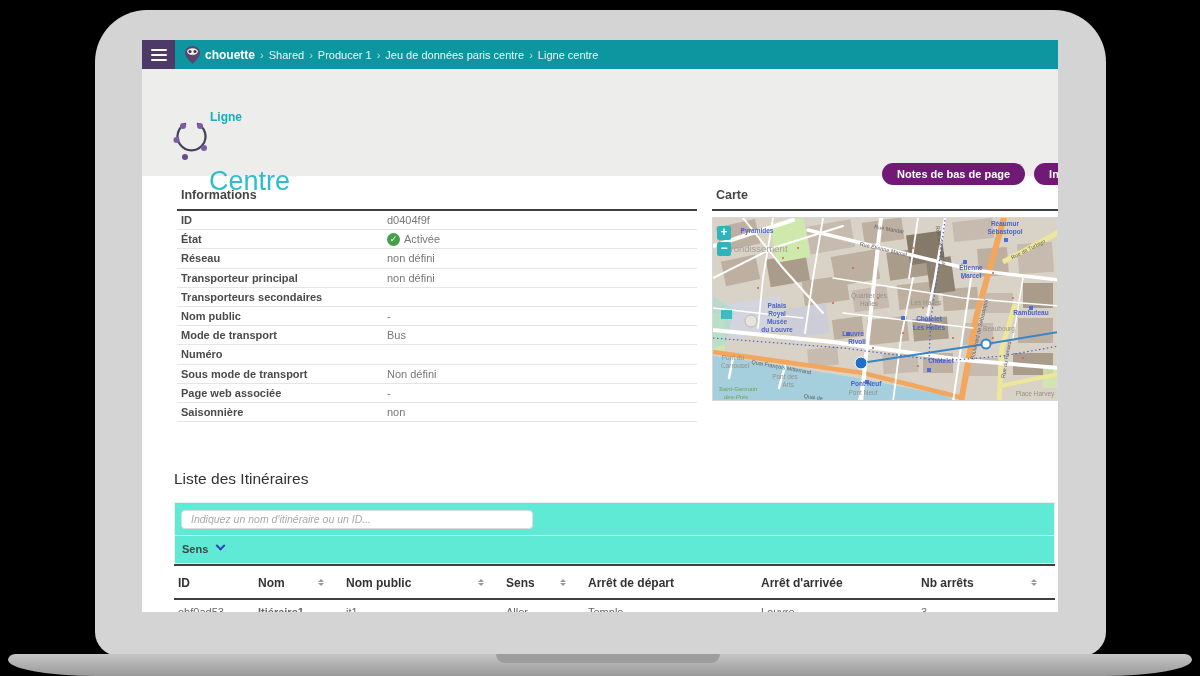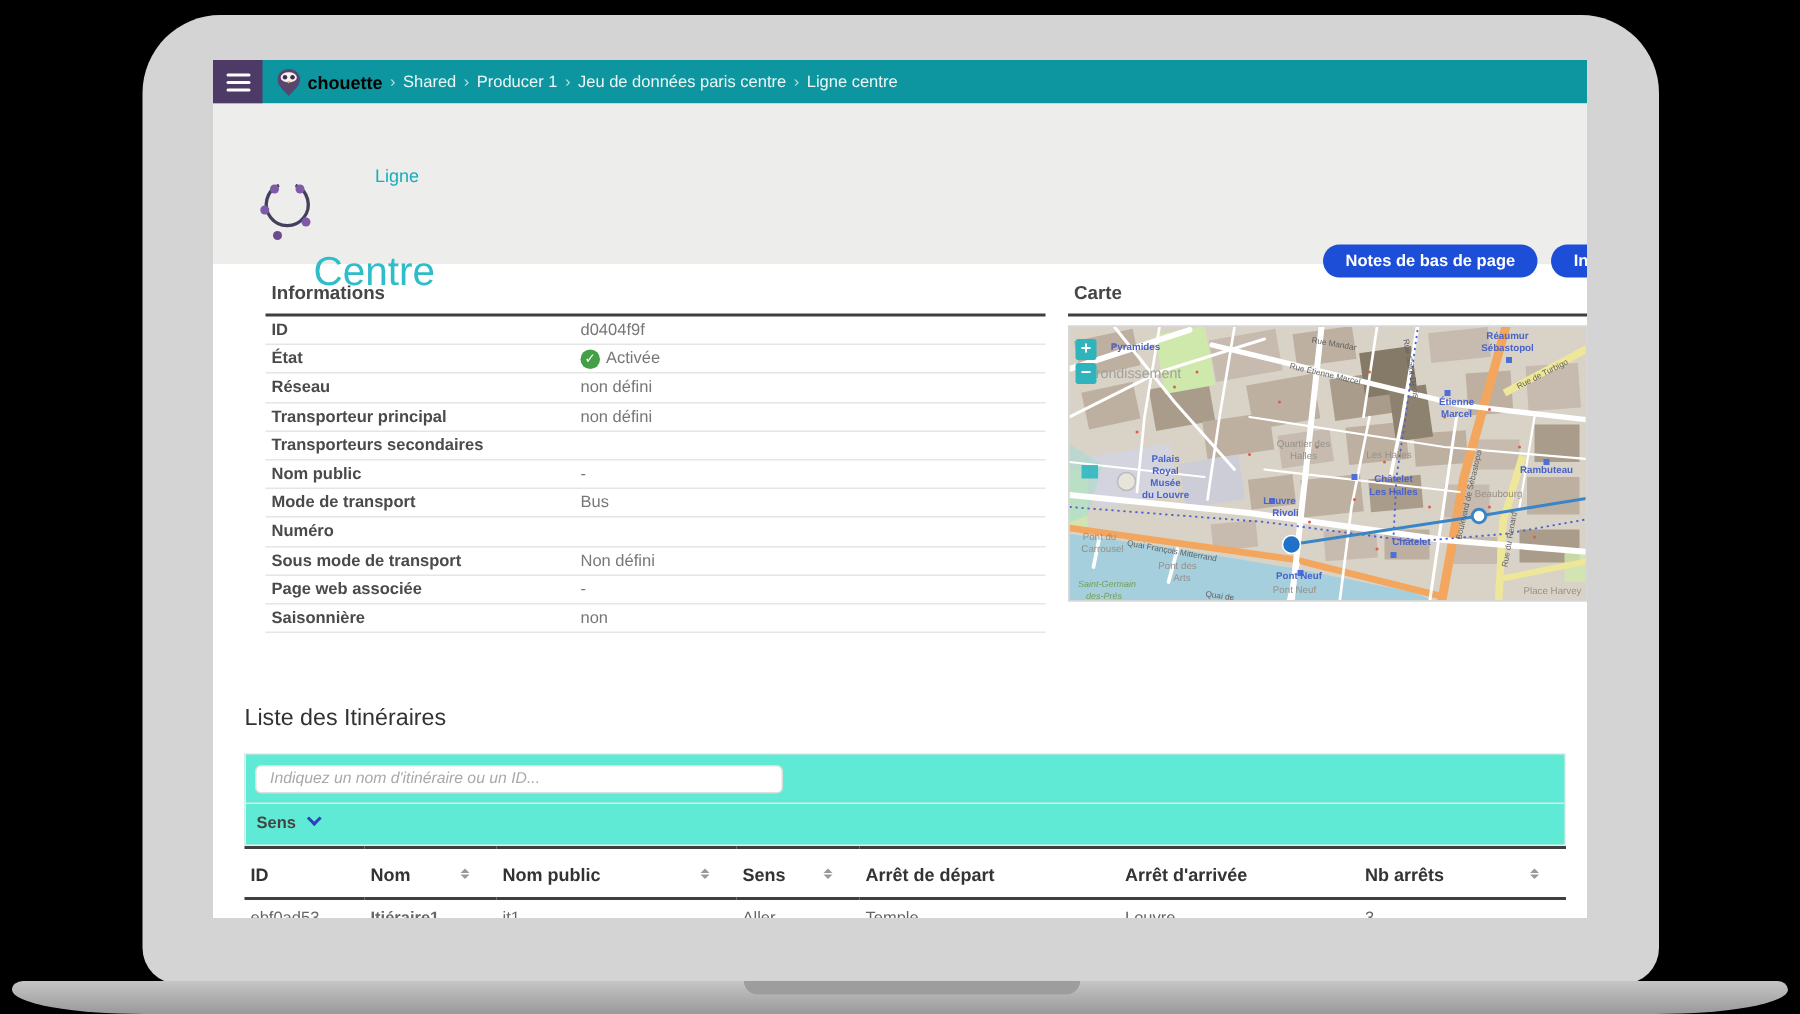--- a/index.html
+++ b/index.html
@@ -29,49 +29,49 @@
     position:absolute; left:142px; top:40px; width:916px; height:572px;
     background:#fff; overflow:hidden;
   }
   
   .topbar{ position:absolute; left:0; top:0; width:100%; height:29px;
     background:#0d96a0; display:flex; align-items:center; }
   .menu-btn{ width:33px; height:29px; background:#4d3a66; flex:0 0 auto;
     display:flex; flex-direction:column; justify-content:center; align-items:center; gap:3px; cursor:pointer;}
   .menu-btn i{ display:block; width:16px; height:2px; background:#fff; border-radius:1px;}
   .brand{ display:flex; align-items:center; gap:5px; margin-left:10px; }
-  .brand b{ color:#000000; font-size:12px; }
+  .brand b{ color:#ffffff; font-size:12px; }
   .crumbs{ display:flex; align-items:center; gap:5px; margin-left:5px; color:rgba(255,255,255,.85); font-size:11px; white-space:nowrap;}
   .crumbs .sep{ color:rgba(255,255,255,.7); }
   .crumbs .item{ color:rgba(255,255,255,.92); }
   
   .hero{ position:absolute; left:0; top:29px; width:100%; height:107px; background:#ededec; }
   .line-icon{ position:absolute; left:31px; top:50px; }
-  .kicker{ position:absolute; left:68px; top:41px; color:#16aebc; font-size:12px; font-weight:normal;margin-left:40px; }
+  .kicker{ position:absolute; left:68px; top:41px; color:#16aebc; font-size:12px; font-weight:bold; }
   .pagetitle{ position:absolute; left:67px; top:57px; color:#2fbdca; font-size:27px;margin-top:40px; }
   .hero-btns{ position:absolute; left:740px; top:94px; display:flex; gap:9px; white-space:nowrap; }
-  .pill{ background:#1d4ed8; color:#fff; border:none; font-family:inherit;
+  .pill{ background:#701a75; color:#fff; border:none; font-family:inherit;
     font-size:11px; font-weight:bold; padding:5px 15px; border-radius:13px; cursor:pointer; }
   
   .section-h{ font-size:12.5px; font-weight:bold; color:#464646;
     padding:8px 4px 7px; border-bottom:2px solid #3f3f3f; }
   .info{ position:absolute; left:35px; top:140px; width:520px; }
   .inforow{ display:flex; align-items:center; height:19.2px; border-bottom:1px solid #e5e5e5; font-size:11px; }
   .inforow .lbl{ width:210px; padding-left:4px; font-weight:bold; color:#4a4a4a; }
   .inforow .val{ color:#777; display:flex; align-items:center; gap:4px; }
   .check{ display:inline-flex; width:13px; height:13px; border-radius:50%; background:#43a047;
     color:#fff; font-size:9px; align-items:center; justify-content:center; }
   .carte{ position:absolute; left:570px; top:140px; width:346px; }
   .mapwrap{ position:relative; width:346px; height:184px; margin-top:6px;
     border:1px solid #d7d7d7; overflow:hidden; background:#d9d3c7; }
   .mapzoom{ position:absolute; left:4px; top:8px; z-index:5; }
   .zbtn{ width:14px; height:14px; background:#2fb3bd; color:#fff; font-size:12px; line-height:13px;
     text-align:center; border-radius:2px; margin-bottom:2px; cursor:pointer; font-weight:bold;}
   
-  .itins{ position:absolute; left:21px; top:430px; width:881px; }
+  .itins{ position:absolute; left:32px; top:430px; width:881px; }
   .itins h2{ font-size:15.5px; font-weight:normal; color:#333; margin-bottom:14px; }
   .filter{ background:#5eead4; border:1px solid #ececec; }
   .filter .srch{ padding:6px; }
   .filter input{ width:352px; height:19px; border:1px solid #ddd; border-radius:4px;
     padding:0 9px; font-family:inherit; font-size:10.5px; font-style:italic; color:#555; background:#fff;}
   .filter input::placeholder{ color:#a9a9a9; }
   .sensrow{ border-top:1px solid #e4e4e4; padding:7px 7px 8px; font-size:11px; font-weight:bold; color:#444;
     display:flex; align-items:center; gap:9px; cursor:pointer; }
   .chev{ display:inline-block; width:7px; height:7px; border-right:2px solid #2f3fbf; border-bottom:2px solid #2f3fbf;
     transform:rotate(45deg) translate(-2px,-2px); }

